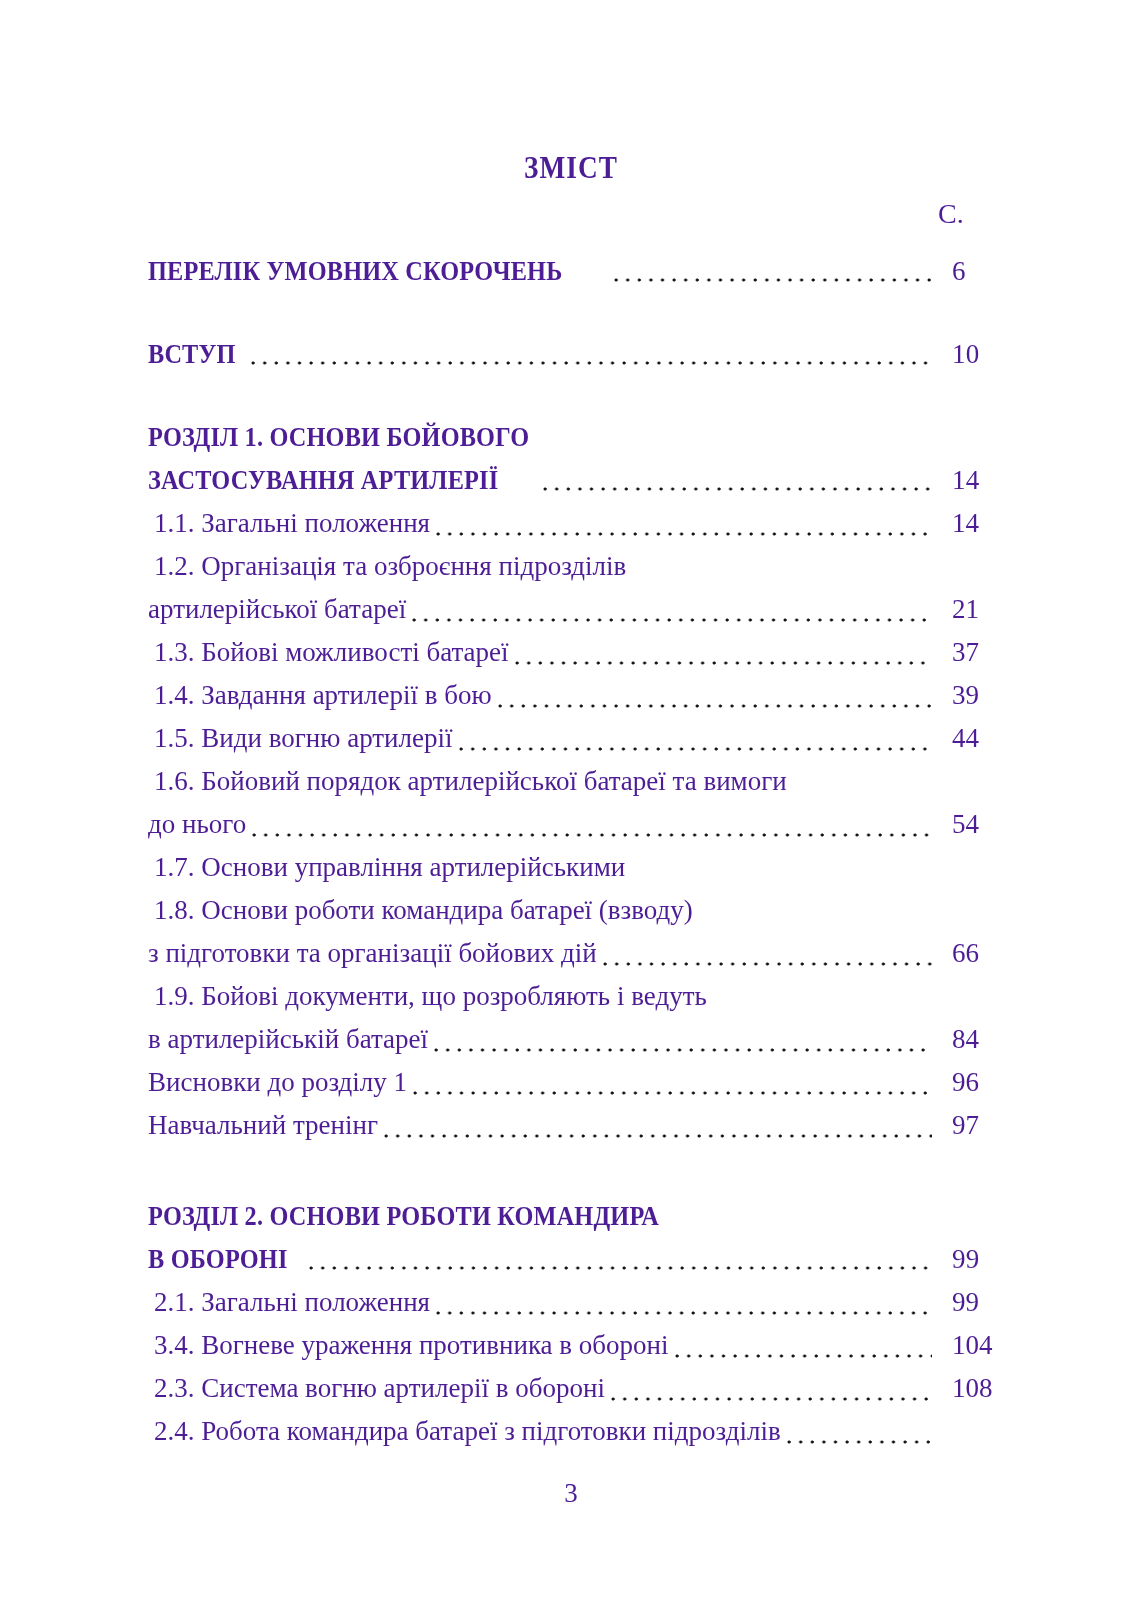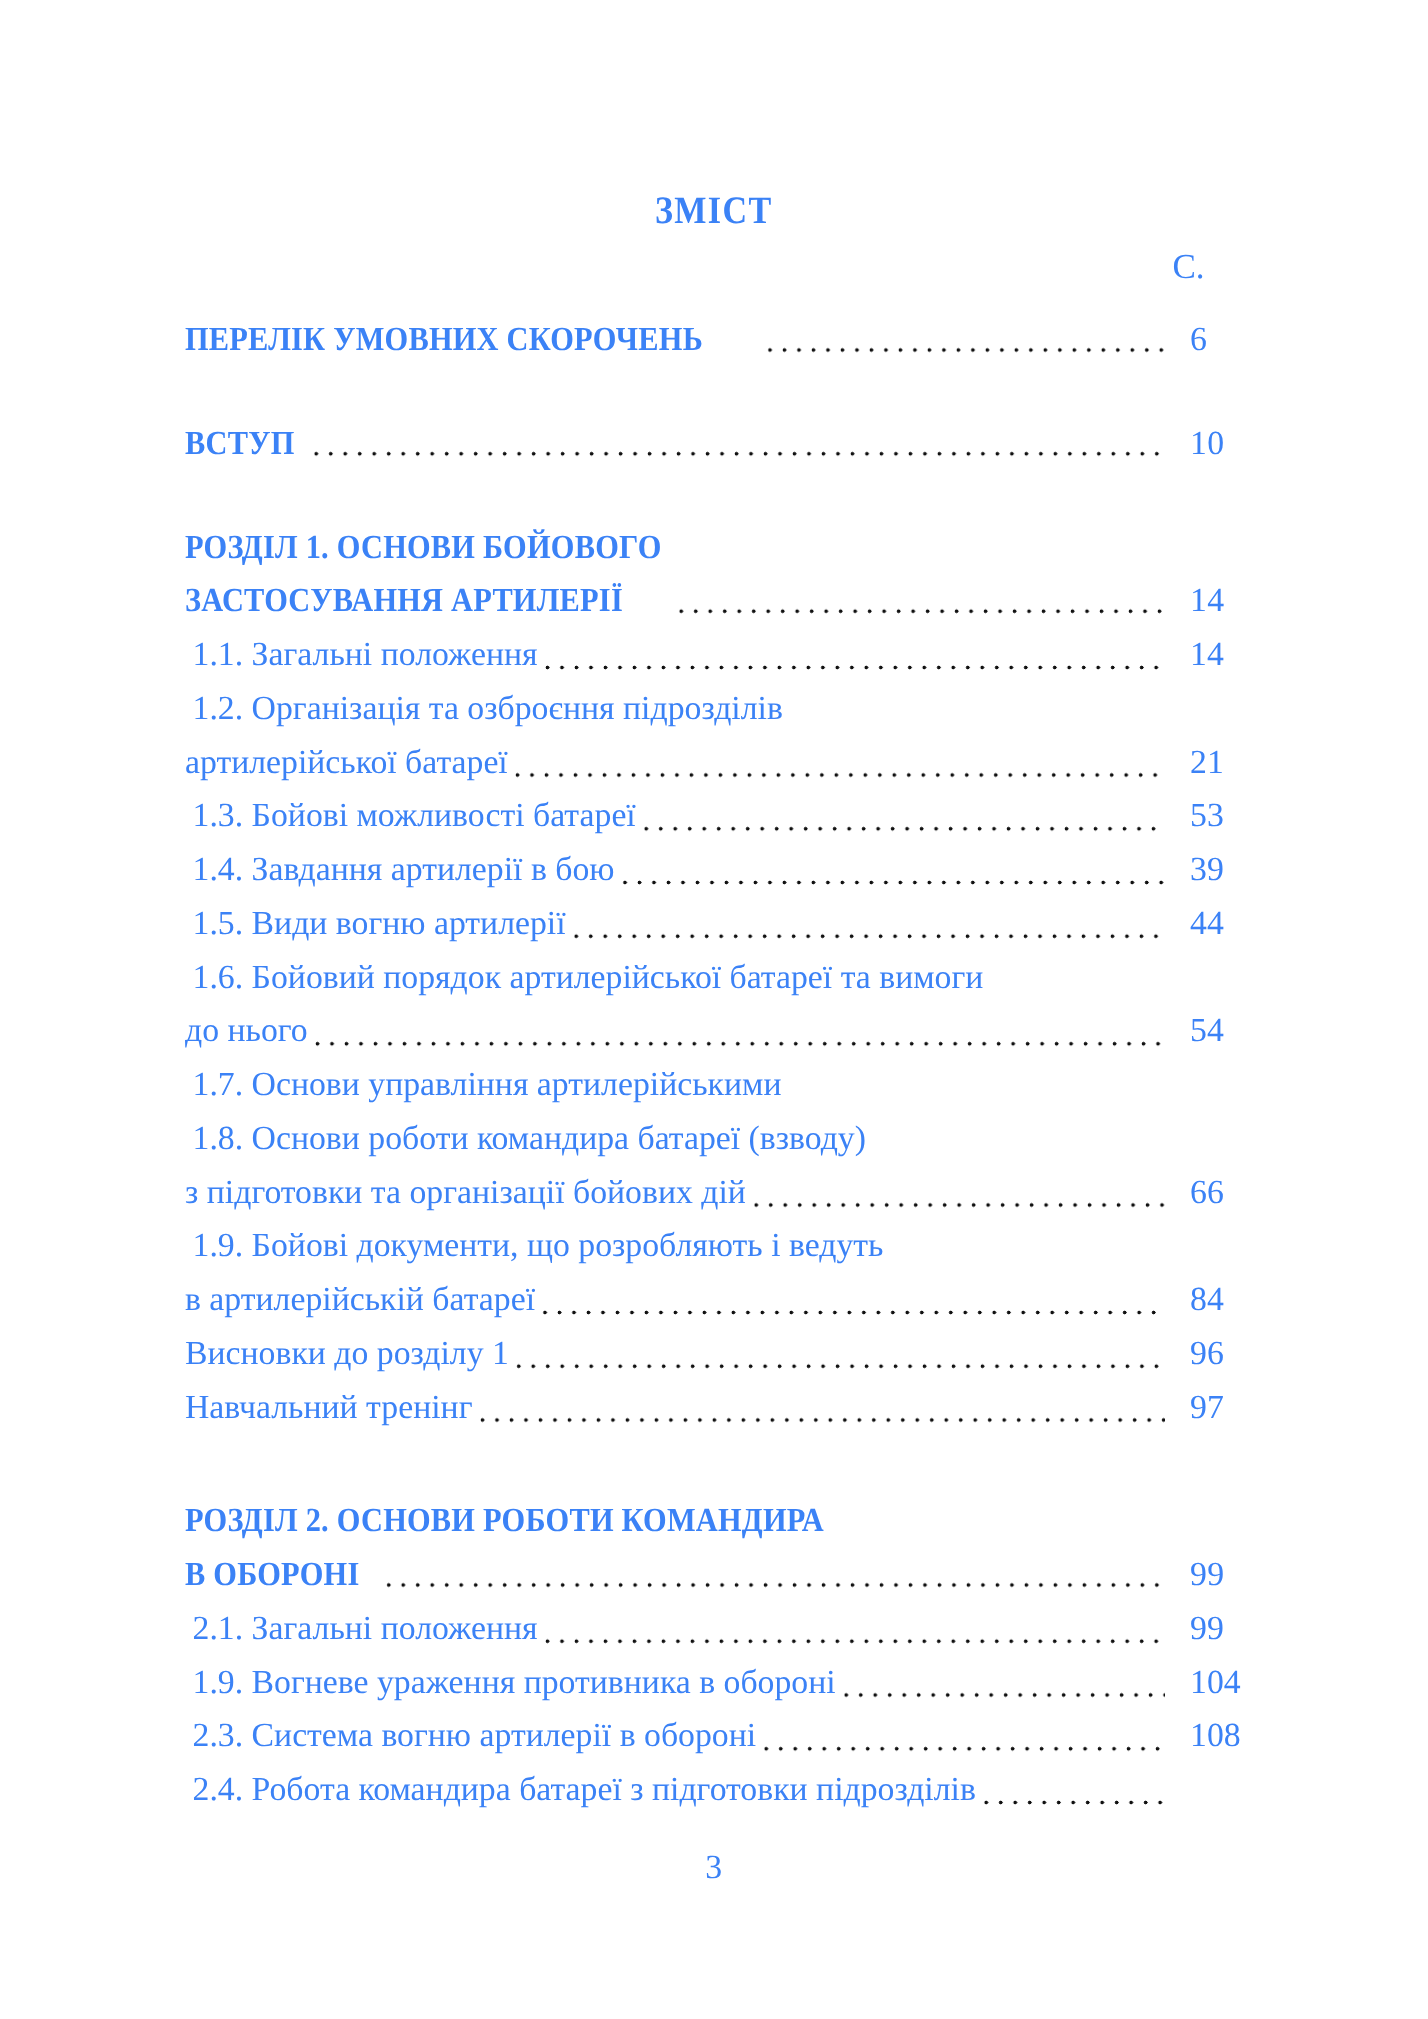--- a/index.html
+++ b/index.html
@@ -8,21 +8,21 @@
     padding: 0;
     background: #ffffff;
   }
   .page {
     position: relative;
     width: 1142px;
     height: 1615px;
     background: #ffffff;
     overflow: hidden;
     font-family: "Liberation Serif", "DejaVu Serif", serif;
-    color: #3b82f6;
+    color: #4c1d95;
     -webkit-font-smoothing: antialiased;
   }
 
   
   .toc-title {
     position: absolute;
     top: 150px;
     left: 0;
     width: 1142px;
     text-align: center;
@@ -173,21 +173,21 @@
         <span class="pg empty"></span>
       </div>
       <div class="row cont">
         <span class="txt">артилерійської батареї</span>
         <span class="leader"></span>
         <span class="pg">21</span>
       </div>
       <div class="row sub">
         <span class="txt">1.3. Бойові можливості батареї</span>
         <span class="leader"></span>
-        <span class="pg">53</span>
+        <span class="pg">37</span>
       </div>
       <div class="row sub">
         <span class="txt">1.4. Завдання артилерії в бою</span>
         <span class="leader"></span>
         <span class="pg">39</span>
       </div>
       <div class="row sub">
         <span class="txt">1.5. Види вогню артилерії</span>
         <span class="leader"></span>
         <span class="pg">44</span>
@@ -247,21 +247,21 @@
         <span class="txt">В ОБОРОНІ</span>
         <span class="leader"></span>
         <span class="pg">99</span>
       </div>
       <div class="row sub">
         <span class="txt">2.1. Загальні положення</span>
         <span class="leader"></span>
         <span class="pg">99</span>
       </div>
       <div class="row sub">
-        <span class="txt">1.9. Вогневе ураження противника в обороні</span>
+        <span class="txt">3.4. Вогневе ураження противника в обороні</span>
         <span class="leader"></span>
         <span class="pg">104</span>
       </div>
       <div class="row sub">
         <span class="txt">2.3. Система вогню артилерії в обороні</span>
         <span class="leader"></span>
         <span class="pg">108</span>
       </div>
       <div class="row sub">
         <span class="txt">2.4. Робота командира батареї з підготовки підрозділів</span>

